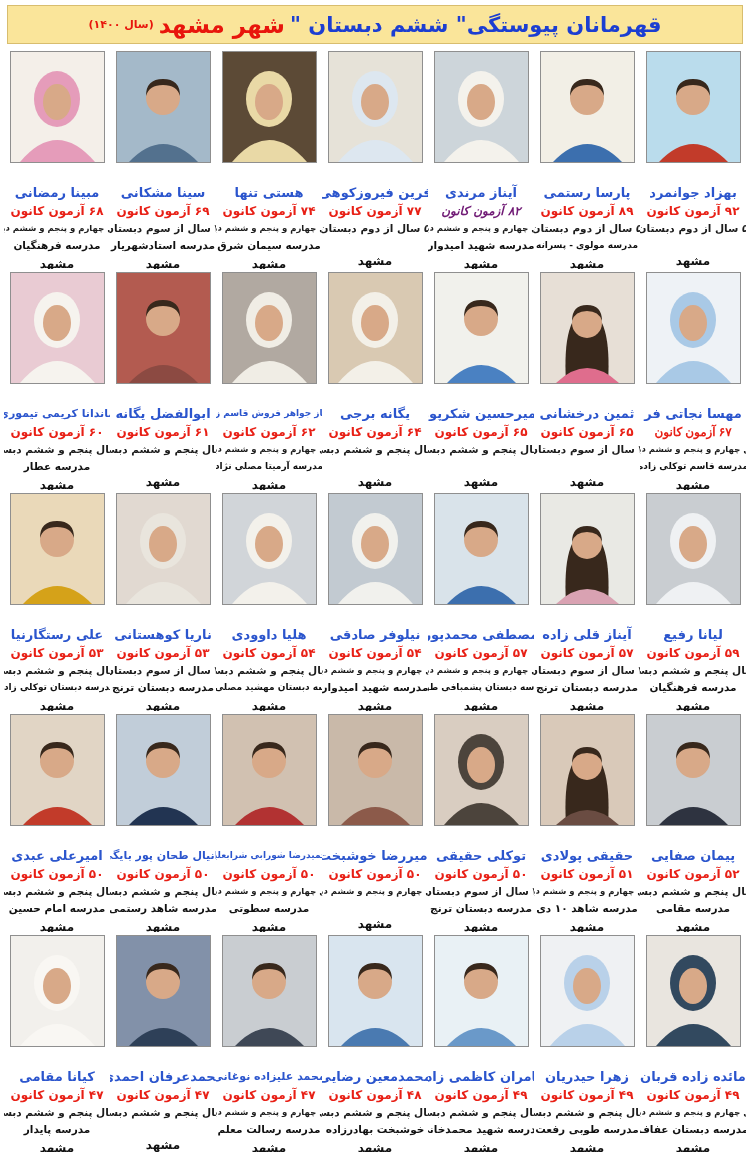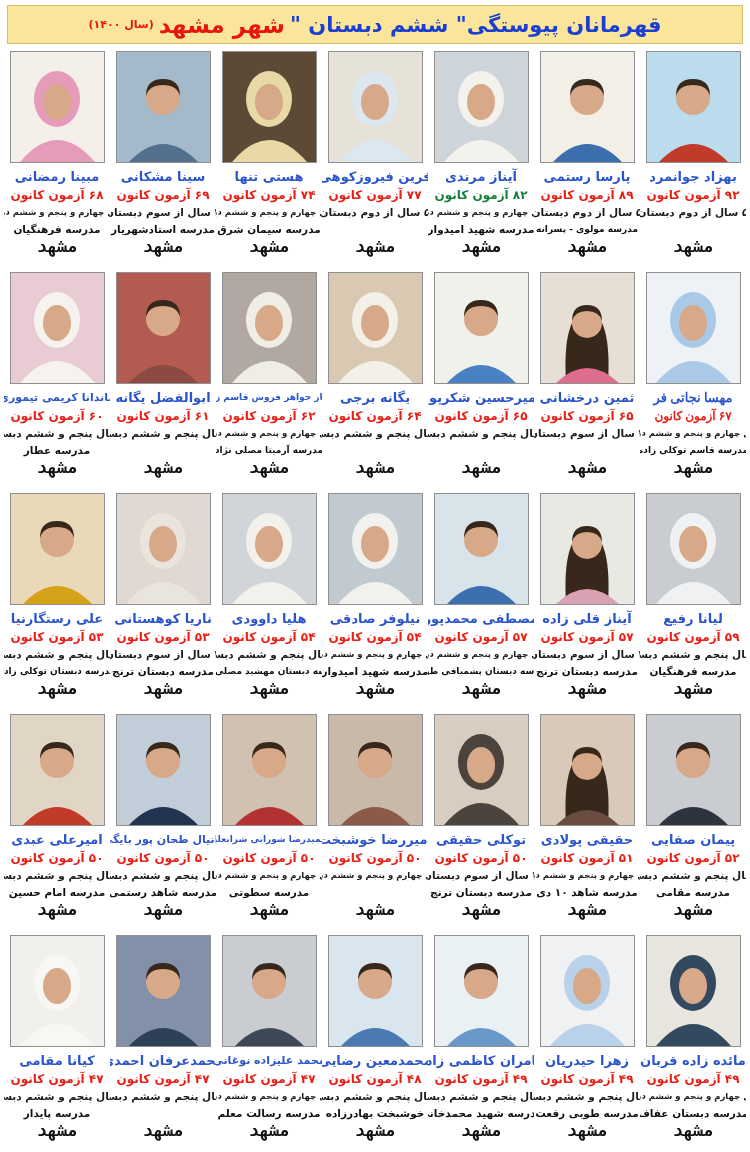--- a/index.html
+++ b/index.html
@@ -30,42 +30,42 @@
   .photo{
     width:95px;height:112px;
     border:1px solid #8f8f8f;
     margin-top:3px;
     box-sizing:border-box;
     flex:none;
     background:#ddd;
   }
   .photo svg{display:block;}
   .name{
-    margin-top:4px;height:19px;line-height:19px;
+    margin-top:20px;height:19px;line-height:19px;
     font-size:13px;font-weight:bold;white-space:nowrap;text-align:center;
   }
   .name.sm{font-size:11px;}
   .name.xs{font-size:9px;}
   .exam{
     height:18px;line-height:18px;
     font-size:12px;font-weight:bold;white-space:nowrap;
   }
   .years{
     height:17px;line-height:17px;
     font-size:10.5px;font-weight:bold;color:#1c1c1c;white-space:nowrap;
   }
   .years.xs{font-size:8.5px;}
   .school{
     height:17px;line-height:17px;
     font-size:10.5px;font-weight:bold;color:#111;white-space:nowrap;
   }
   .school.sm{font-size:9px;}
   .city{
     height:16px;line-height:16px;margin-top:2px;
-    font-size:17px;font-weight:bold;color:#111;white-space:nowrap;font-family:Liberation Mono, monospace;
+    font-size:12px;font-weight:bold;color:#111;white-space:nowrap;
   }
 </style>
 </head>
 <body>
 
 <header class="banner" id="banner" style="background: rgb(250, 229, 154); border-color: rgb(216, 189, 110);">
   <span class="t-main" style="color: rgb(28, 62, 210);">قهرمانان پیوستگی" ششم دبستان "</span>
   <span class="t-city" style="color: rgb(232, 21, 12);">شهر مشهد</span>
   <span class="t-year" style="color: rgb(232, 21, 12);">(سال ۱۴۰۰)</span>
 </header>
@@ -104,21 +104,21 @@
     <div class="card">
       <div class="photo" style="background: rgb(205, 213, 218);">
         <svg viewBox="0 0 93 110" width="93" height="110" xmlns="http://www.w3.org/2000/svg">
           <rect width="93" height="110" fill="#cdd5da"></rect>
           <path d="M9 110 Q46 66 84 110 Z" fill="#f4f2ec"></path>
            <ellipse cx="46" cy="47" rx="23" ry="28" fill="#f4f2ec"></ellipse>
            <ellipse cx="46" cy="50" rx="14" ry="18" fill="#d8a988"></ellipse>
         </svg>
       </div>
       <div class="name" style="color: rgb(43, 85, 205);">آیناز مرندی</div>
-      <div class="exam" style="color: #15803d;">۸۲ آزمون کانون</div>
+      <div class="exam" style="color: #701a75; font-style: italic;">۸۲ آزمون کانون</div>
       <div class="years xs">۳ سال چهارم و پنجم و ششم دبستان</div>
       <div class="school">مدرسه شهید امیدوار</div>
       <div class="city">مشهد</div>
     </div>
     <div class="card">
       <div class="photo" style="background: rgb(230, 226, 216);">
         <svg viewBox="0 0 93 110" width="93" height="110" xmlns="http://www.w3.org/2000/svg">
           <rect width="93" height="110" fill="#e6e2d8"></rect>
           <path d="M9 110 Q46 66 84 110 Z" fill="#dde7f0"></path>
            <ellipse cx="46" cy="47" rx="23" ry="28" fill="#dde7f0"></ellipse>
@@ -178,21 +178,21 @@
     </div>
     <div class="card">
       <div class="photo" style="background: rgb(238, 242, 246);">
         <svg viewBox="0 0 93 110" width="93" height="110" xmlns="http://www.w3.org/2000/svg">
           <rect width="93" height="110" fill="#eef2f6"></rect>
           <path d="M9 110 Q46 66 84 110 Z" fill="#a9c9e6"></path>
            <ellipse cx="46" cy="47" rx="23" ry="28" fill="#a9c9e6"></ellipse>
            <ellipse cx="46" cy="50" rx="14" ry="18" fill="#d8a988"></ellipse>
         </svg>
       </div>
-      <div class="name" style="color: rgb(43, 85, 205); font-family: Liberation Serif, serif;">مهسا نجاتی فر</div>
+      <div class="name" style="color: rgb(43, 85, 205);">مهسا نجاتی فر</div>
       <div class="exam" style="color: rgb(232, 31, 21); font-family: Liberation Serif, serif;">۶۷ آزمون کانون</div>
       <div class="years xs">۳ سال چهارم و پنجم و ششم دبستان</div>
       <div class="school sm">مدرسه قاسم توکلی زاده</div>
       <div class="city">مشهد</div>
     </div>
     <div class="card">
       <div class="photo" style="background: rgb(231, 223, 214);">
         <svg viewBox="0 0 93 110" width="93" height="110" xmlns="http://www.w3.org/2000/svg">
           <rect width="93" height="110" fill="#e7dfd6"></rect>
           <path d="M25 110 Q21 42 46 36 Q71 42 67 110 Z" fill="#38281c"></path>

